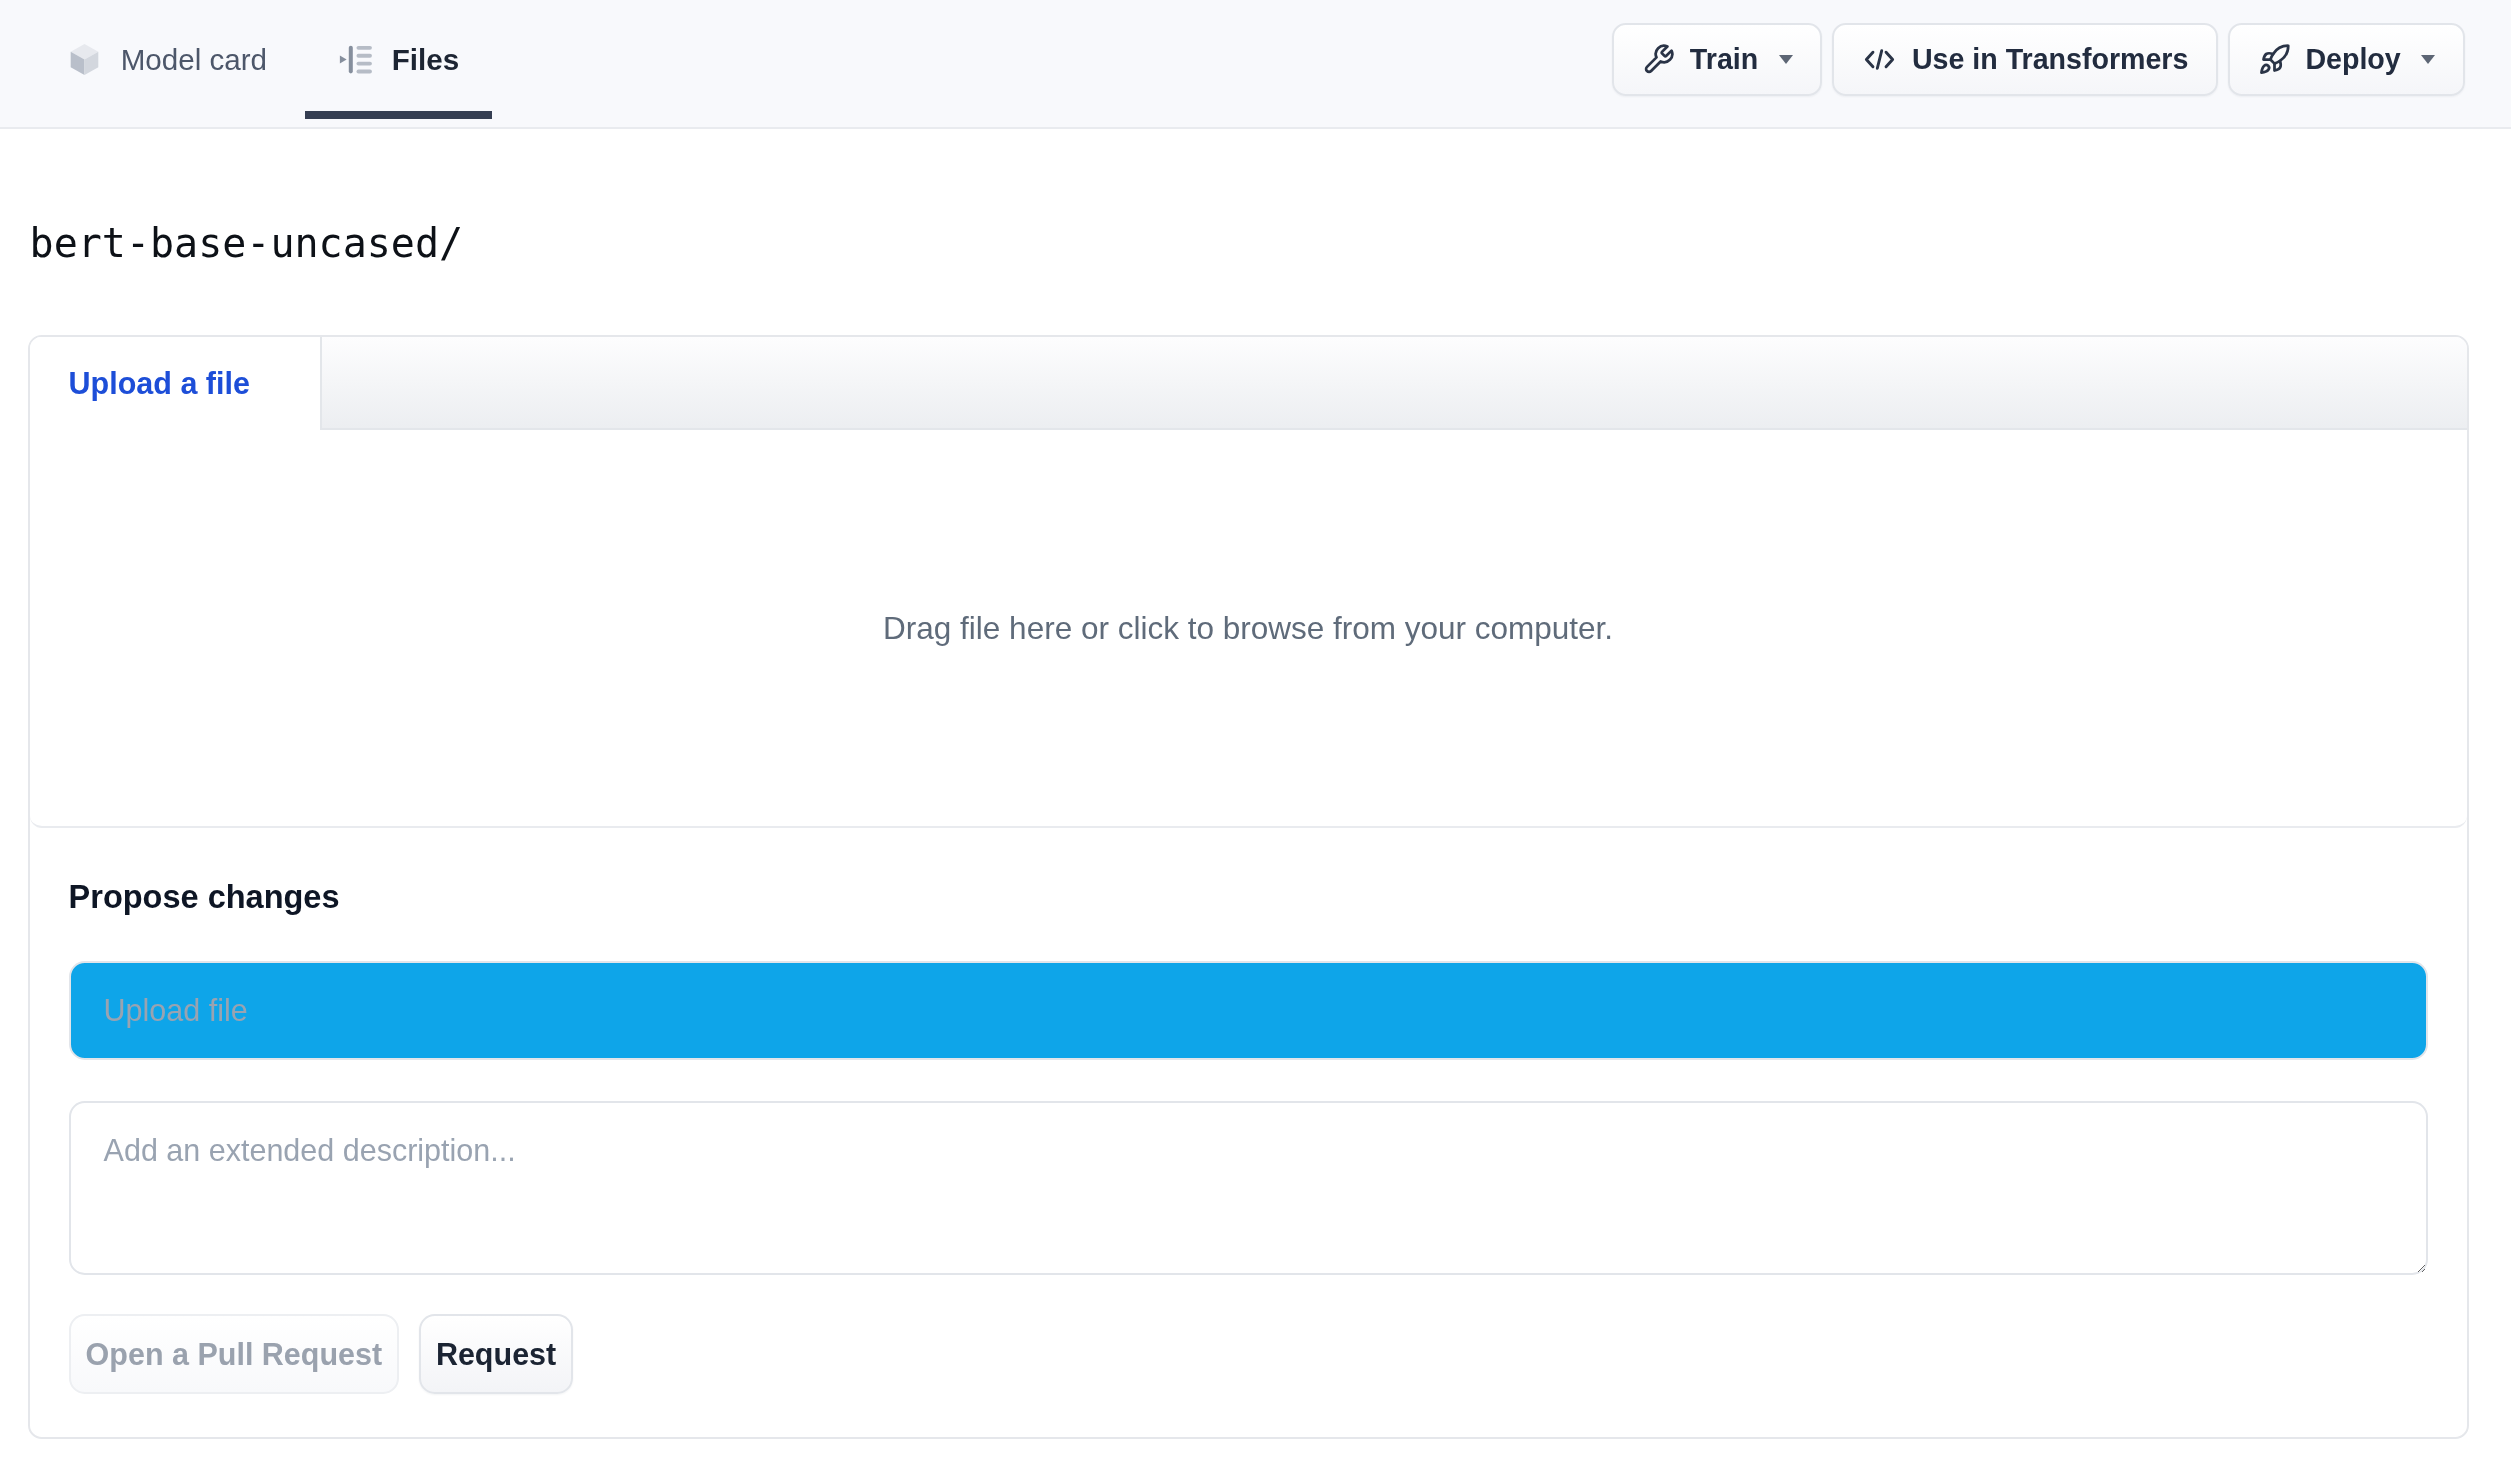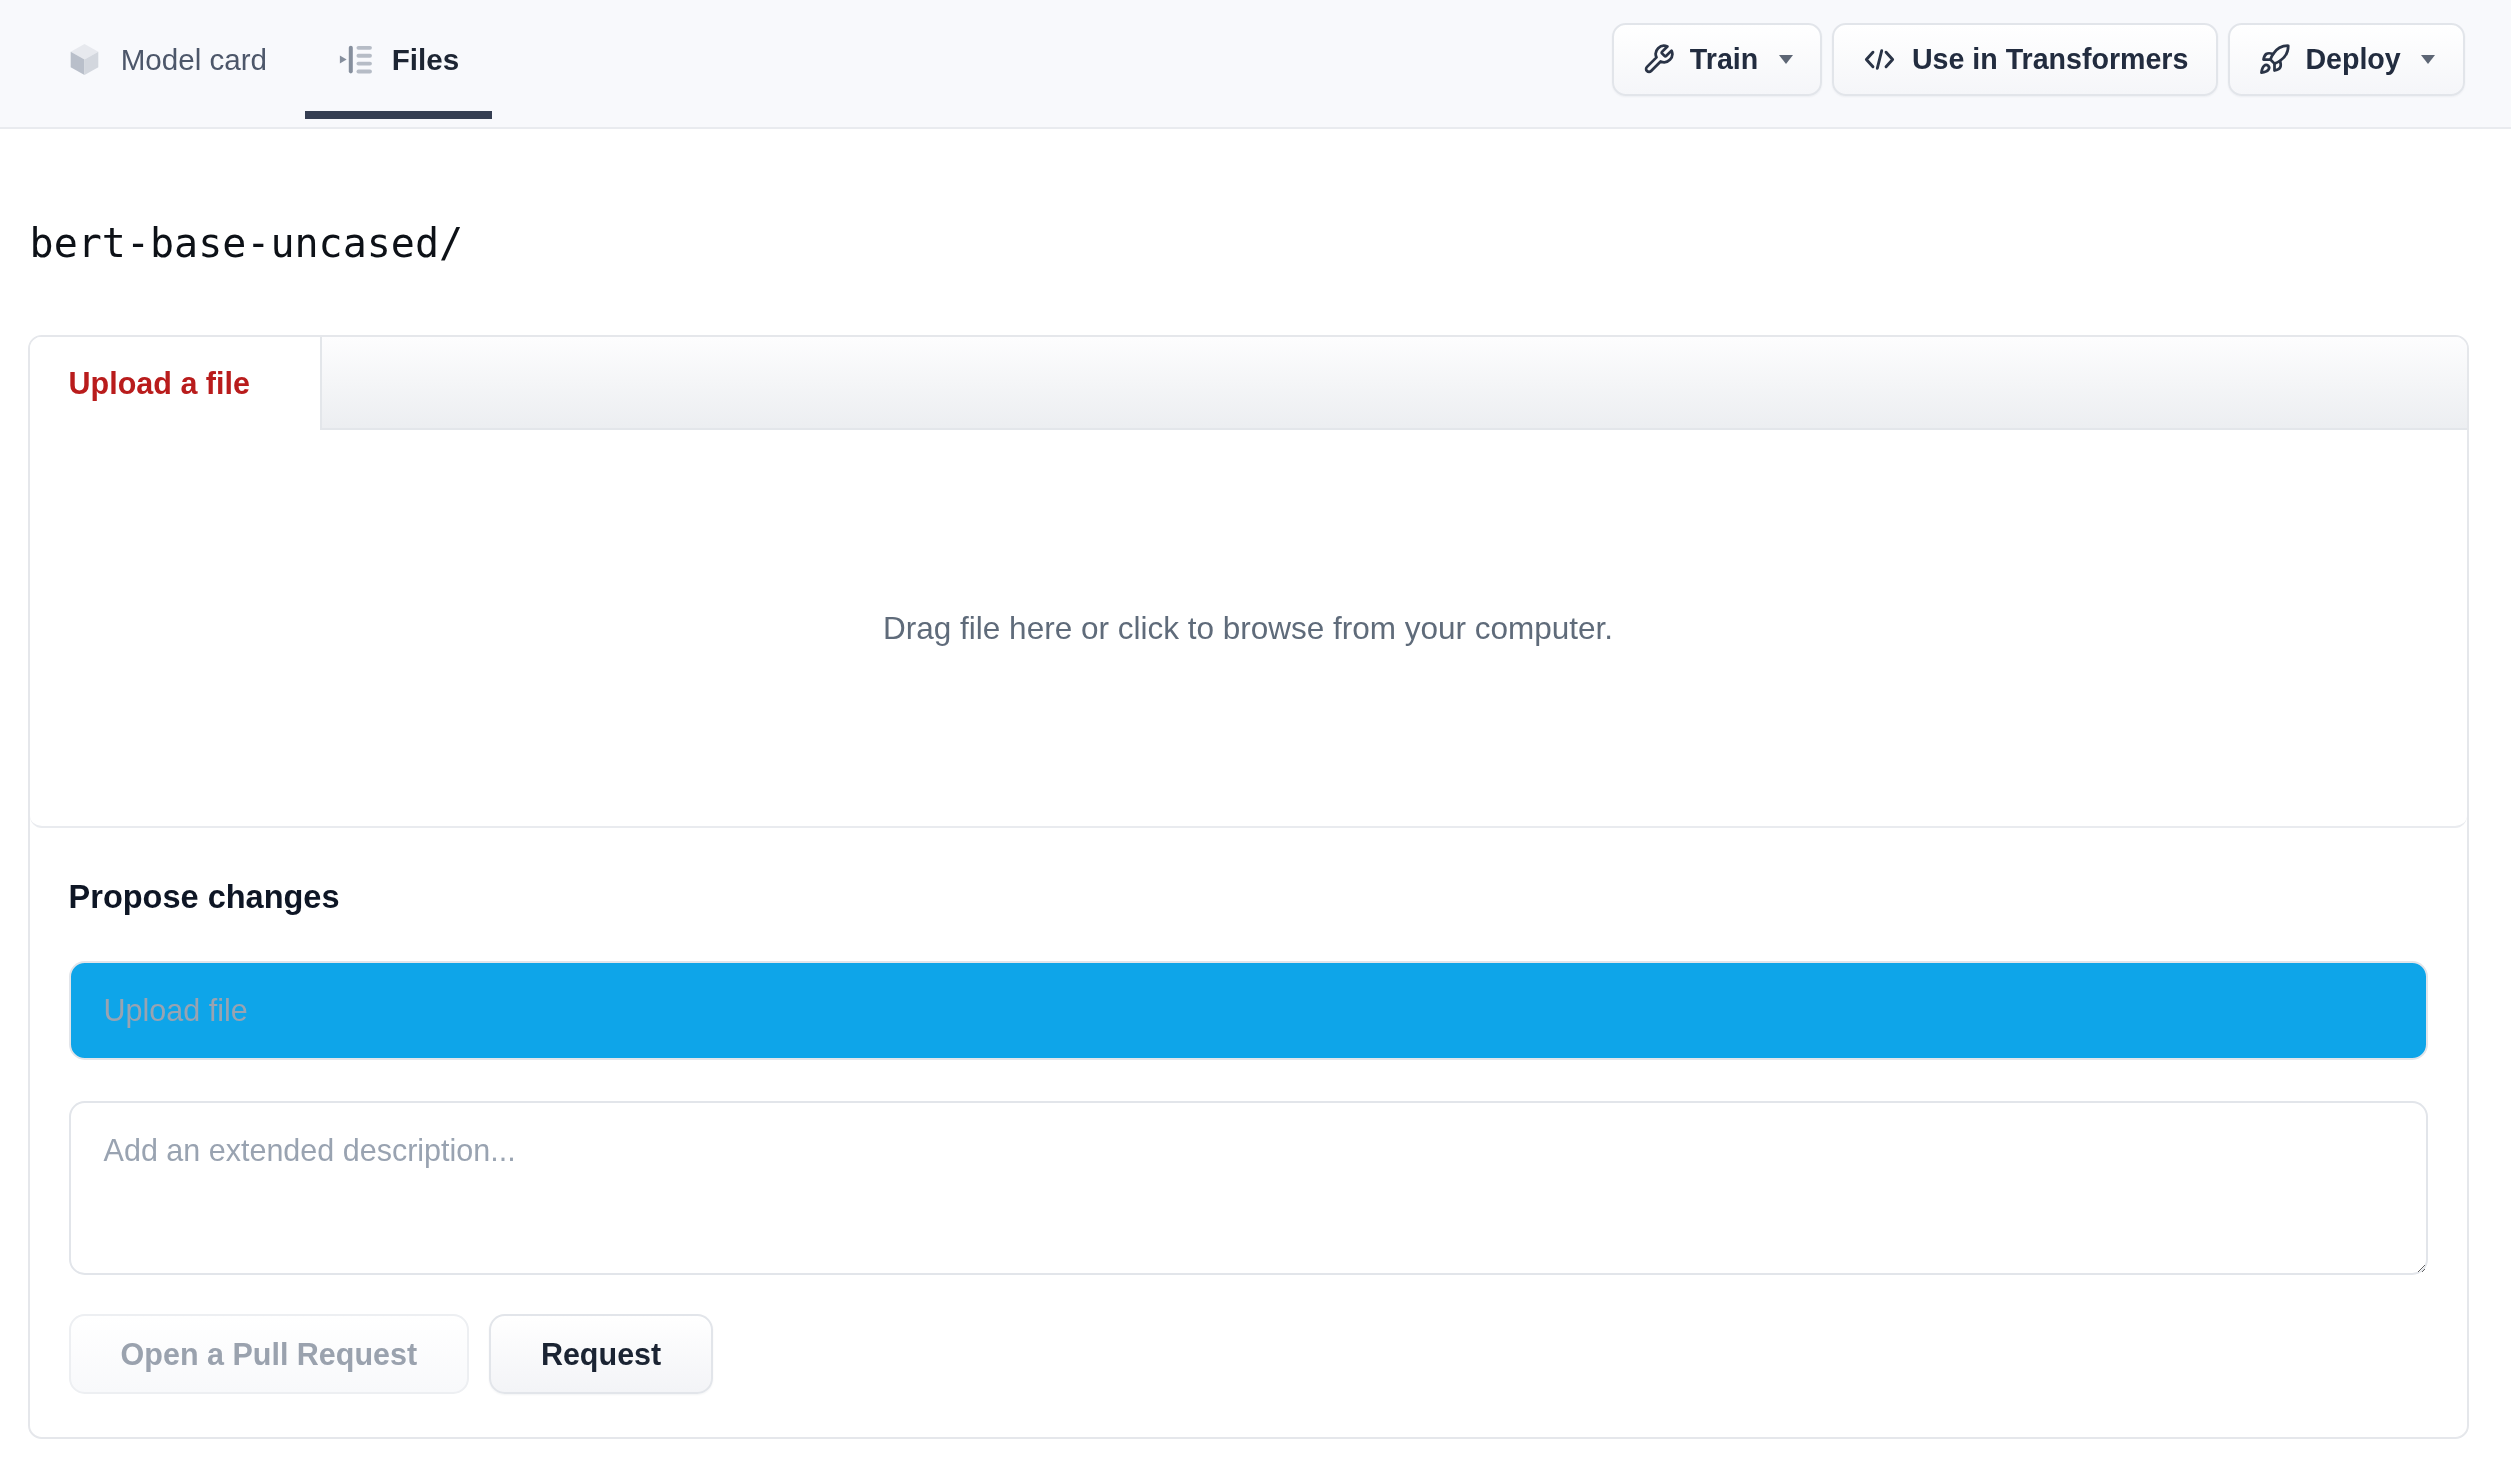--- a/index.html
+++ b/index.html
@@ -32,37 +32,37 @@
 
   
   .panel { margin:69px 0 0 27.6px; width:2441px; border:2px solid #e5e7eb;
            border-radius:13.8px; background:#fff; }
   .tab-strip { position:relative; height:93px;
                background:linear-gradient(180deg,#fdfdfe 0%,#eceef1 100%);
                border-bottom:2px solid #e3e6ea; border-radius:11.8px 11.8px 0 0; }
   .tab-active { position:absolute; left:0; top:0; bottom:-2px; width:292px;
                 background:#fff; border-right:2px solid #e3e6ea;
                 border-top-left-radius:11.8px; display:flex; align-items:center;
-                padding-left:39px; font-size:30.5px; font-weight:700; color:#b91c1c;
+                padding-left:39px; font-size:30.5px; font-weight:700; color:#1d4ed8;
                 cursor:pointer;text-align:center; }
   .dropzone { height:398px; display:flex; align-items:center; justify-content:center;
               font-size:31.5px; color:#5f6b7a; border-bottom:2px solid #e9ebef;
               cursor:pointer;border-radius:12px; }
   .propose { padding:51px 39px 43px 39px; }
   .propose-heading { font-size:32.5px; font-weight:700; color:#0e1625; margin-bottom:45px; }
   .field-file { display:block; width:100%; height:99px; border:2px solid #e2e5ea;
                 border-radius:15.8px; font-size:30.5px; padding:0 33px; color:#111827;
                 outline:none; margin-bottom:41px; font-family:inherit; background:#0ea5e9; }
   .field-desc { display:block; width:100%; height:174px; border:2px solid #e2e5ea;
                 border-radius:15.8px; font-size:30.5px; padding:29.6px 33px; color:#111827;
                 outline:none; resize:both; font-family:inherit; margin-bottom:39px;
                 background:#fff; }
   ::placeholder { color:#99a3b1; opacity:1; }
   .btn-row { display:flex; gap:19.7px; }
-  .btn { height:80px; padding:0 50px; border-radius:15.8px; font-size:30.5px;
+  .btn { height:80px; padding:0 15px; border-radius:15.8px; font-size:30.5px;
          font-weight:600; font-family:inherit; cursor:pointer; display:flex;
          align-items:center; }
   .btn-submit { border:2px solid #edeff2;
                 background:linear-gradient(180deg,#ffffff 0%,#f8f9fb 100%);
                 color:#9aa2ae; }
   .btn-cancel { border:2px solid #e2e5ea;
                 background:linear-gradient(180deg,#ffffff 0%,#f3f4f7 100%);
                 color:#1b2433; box-shadow:0 1px 2px rgba(27,36,51,.05); }
   .icon { display:inline-flex; flex:none; }
 </style>

